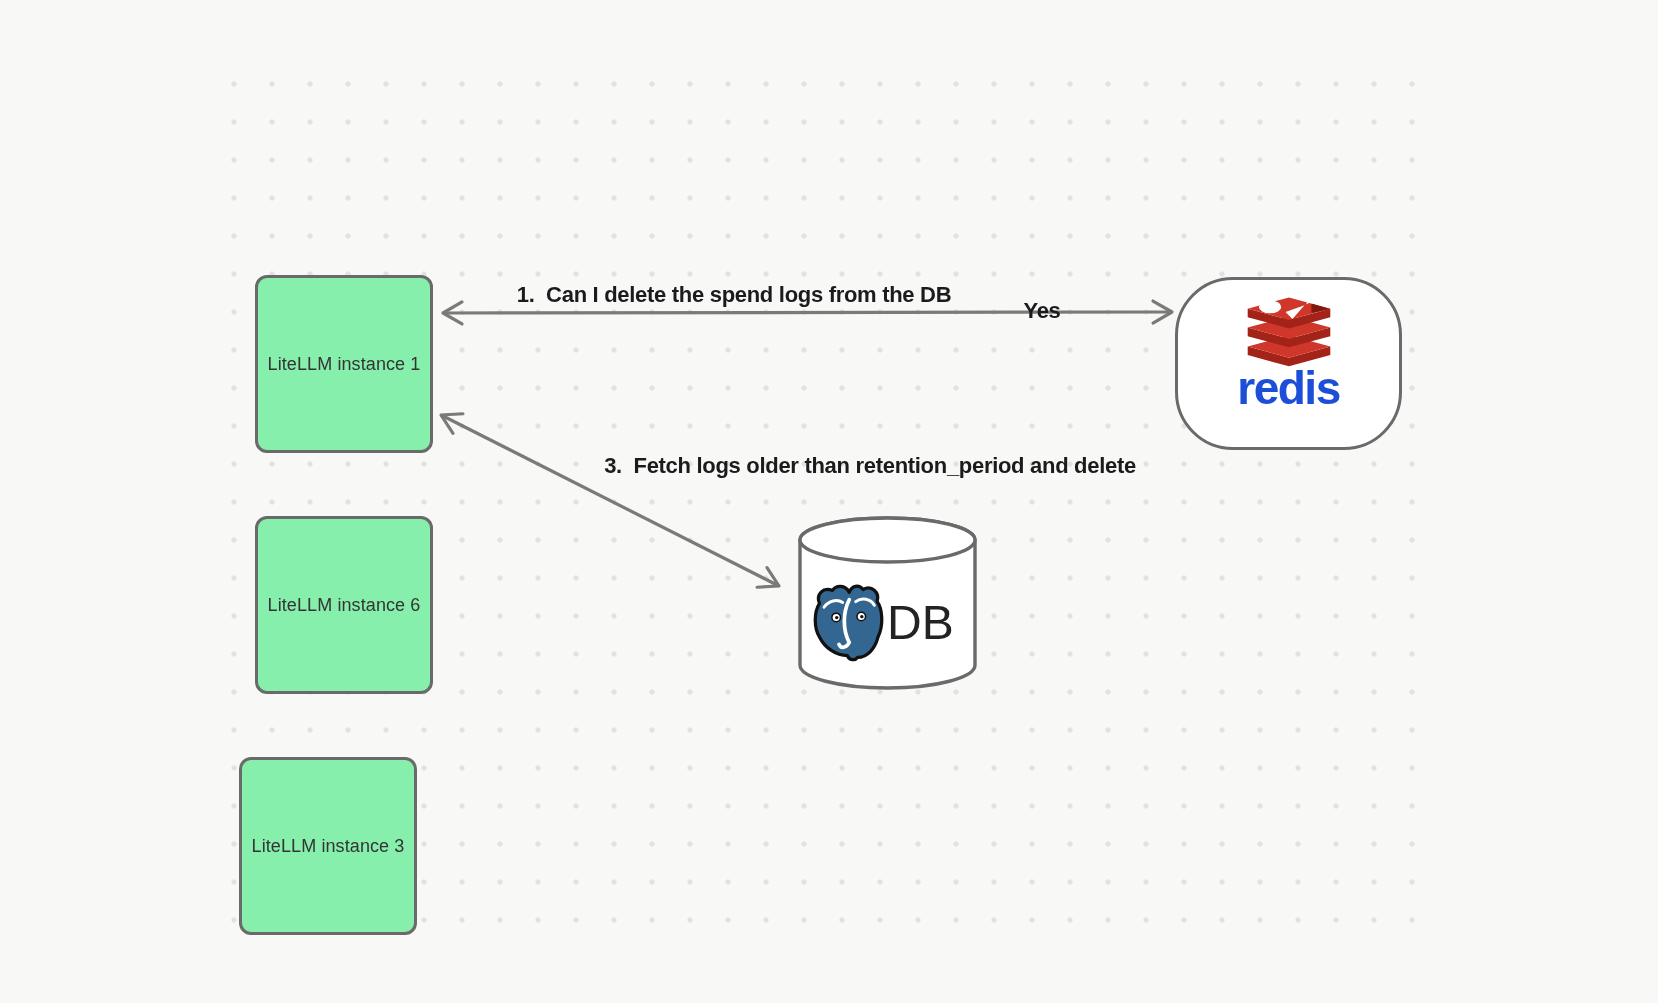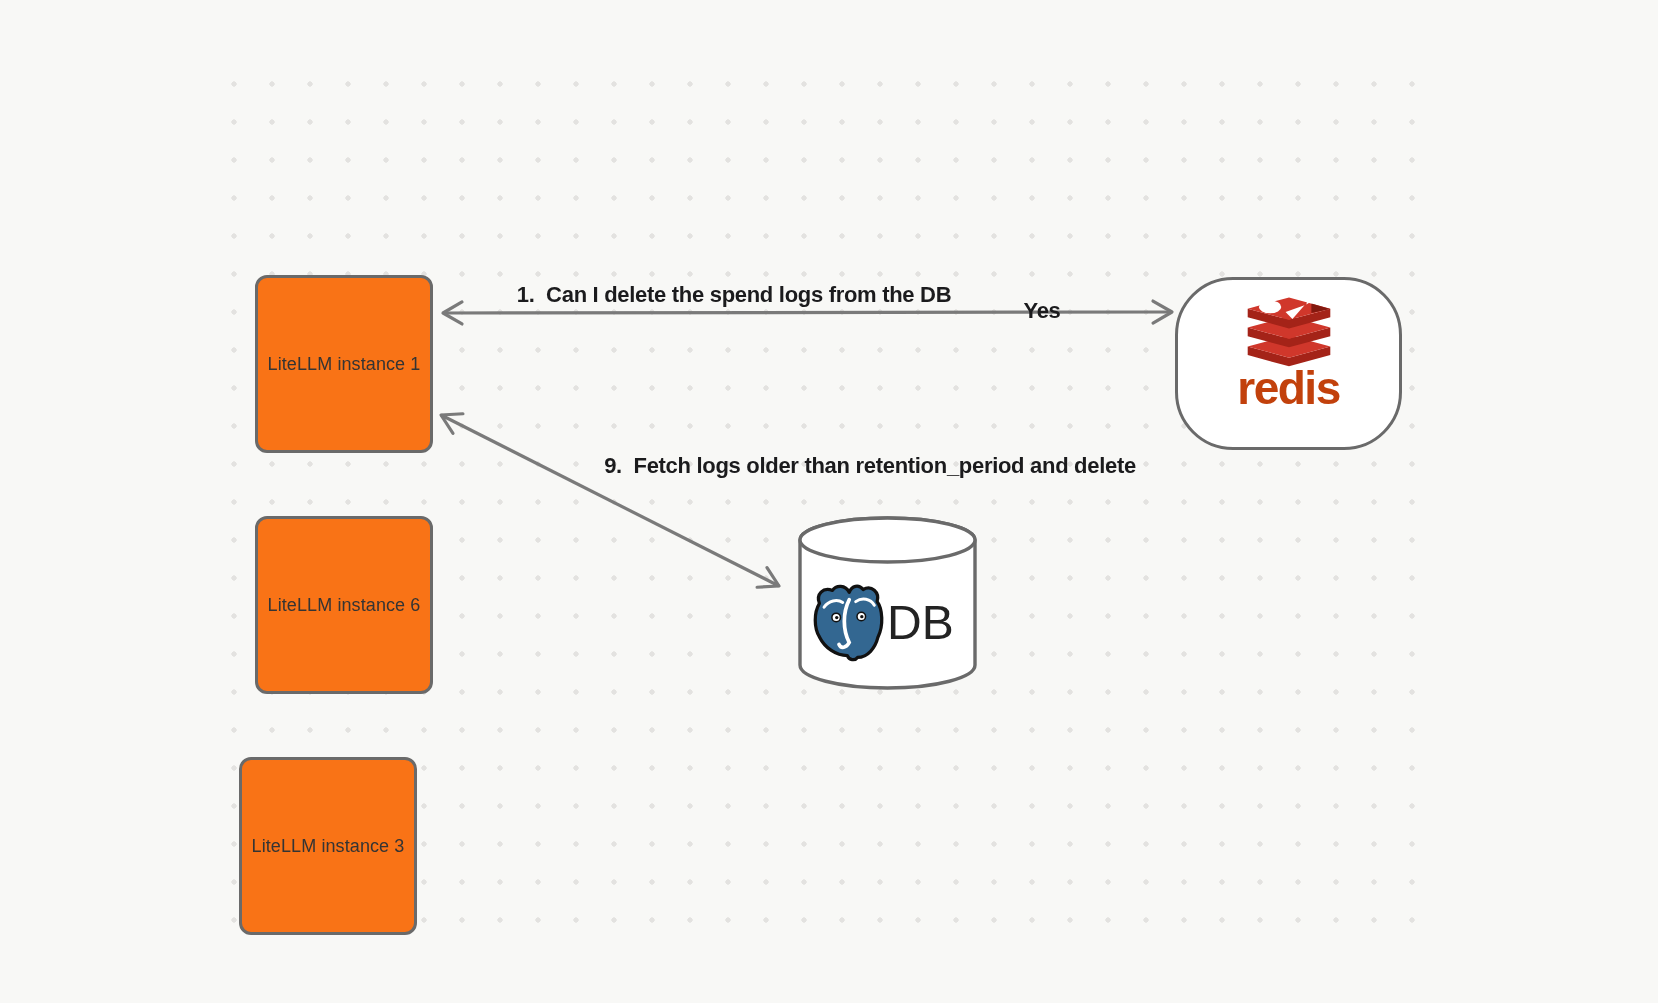--- a/index.html
+++ b/index.html
@@ -10,39 +10,39 @@
   }
   .dot-grid{
     position:absolute;left:215px;top:65px;width:1200px;height:860px;
     background-image:radial-gradient(circle,#e3e2e0 2.4px,rgba(0,0,0,0) 2.9px);
     background-size:38px 38px;
     pointer-events:none;
   }
   .edges-svg{position:absolute;left:0;top:0;}
   .node-box{
     position:absolute;width:178px;height:178px;
-    background:#f97316;border:3px solid #6a6a6a;border-radius:12px;
+    background:#86efac;border:3px solid #6a6a6a;border-radius:12px;
     box-sizing:border-box;
     display:flex;align-items:center;justify-content:center;
   }
   .node-box .box-label{
     font-size:18px;color:#343434;letter-spacing:0.1px;
   }
   .box-1{left:255px;top:275px;}
   .box-2{left:255px;top:516px;}
   .box-3{left:239px;top:757px;}
   .redis-node{
     position:absolute;left:1175px;top:277px;width:227px;height:173px;
     background:#ffffff;border:3px solid #6a6a6a;border-radius:58px;
     box-sizing:border-box;
     display:flex;flex-direction:column;align-items:center;justify-content:flex-start;
   }
   .redis-node svg{margin-top:14px;}
   .redis-wordmark{
-    font-size:46px;font-weight:700;color:#c2410c;line-height:0.8;
+    font-size:46px;font-weight:700;color:#1d4ed8;line-height:0.8;
     letter-spacing:-1.5px;margin-top:2px;
   }
   .db-node{position:absolute;left:797px;top:515px;width:181px;height:177px;}
   .edge-label{
     position:absolute;transform:translateX(-50%);
     font-size:22px;font-weight:700;color:#1b1b1d;
     white-space:pre;letter-spacing:-0.3px;text-align:right;
   }
   .edge-label-1{left:734px;top:282px;}
   .edge-label-yes{left:1042px;top:298px;}
@@ -110,13 +110,13 @@
     <circle cx="26" cy="37" r="4.6" fill="#ffffff" stroke="#111111" stroke-width="1.6"></circle>
     <circle cx="26.6" cy="37.2" r="1.8" fill="#111111"></circle>
     <circle cx="53" cy="36" r="4.6" fill="#ffffff" stroke="#111111" stroke-width="1.6"></circle>
     <circle cx="53.6" cy="36.2" r="1.8" fill="#111111"></circle>
   </g>
   <text class="db-text" x="90" y="124">DB</text>
 </svg>
 
 <div class="edge-label edge-label-1">1.  Can I delete the spend logs from the DB</div>
 <div class="edge-label edge-label-yes">Yes</div>
-<div class="edge-label edge-label-2">9.  Fetch logs older than retention_period and delete</div>
+<div class="edge-label edge-label-2">3.  Fetch logs older than retention_period and delete</div>
 
 </body></html>

